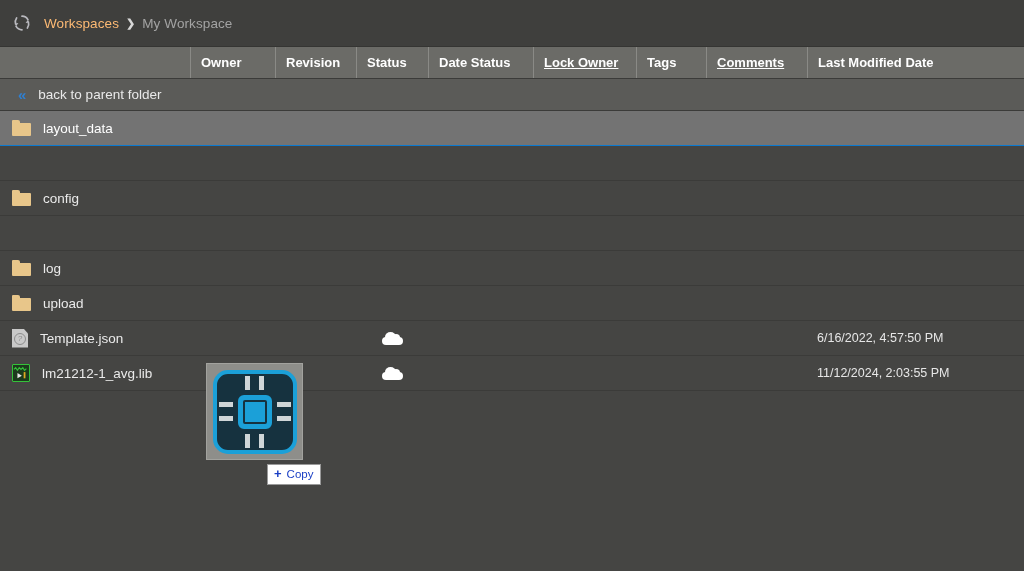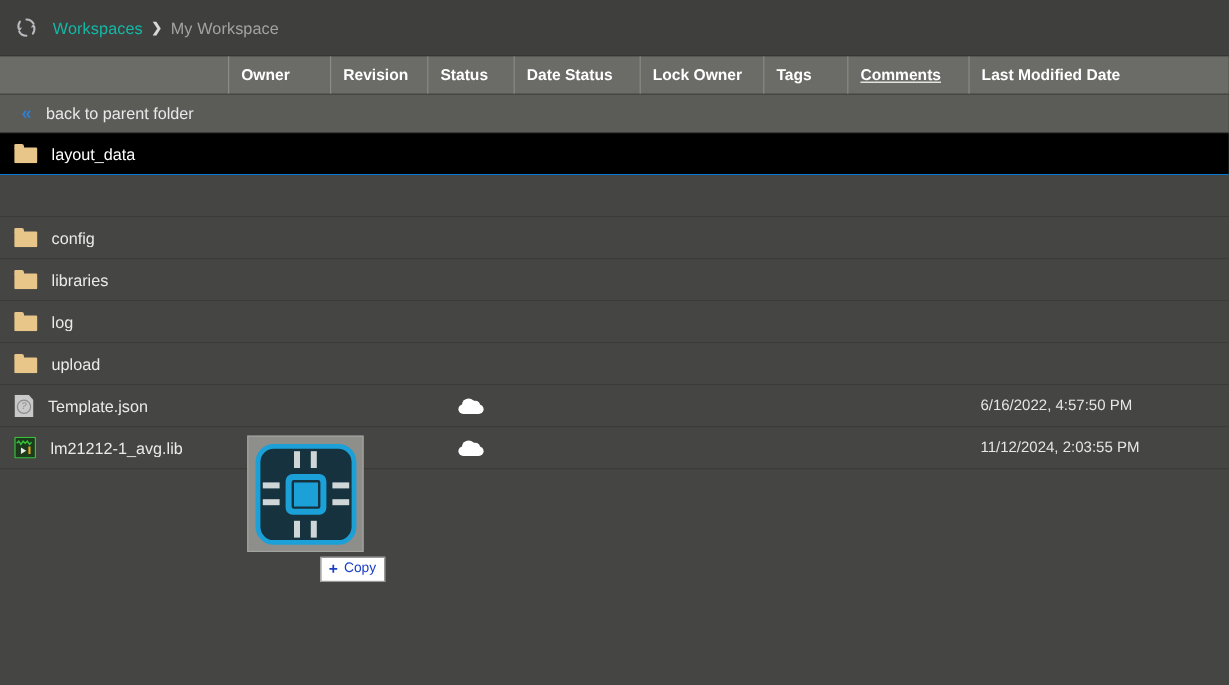--- a/index.html
+++ b/index.html
@@ -38,21 +38,21 @@
     flex: 0 0 20px;
     margin-right: 12px;
     opacity: 0.85;
   }
   .crumb {
     font-size: 13.5px;
     color: #a3a3a3;
     letter-spacing: 0.1px;
     white-space: nowrap;
   }
-  .crumb.link { color: #14b8a6; cursor: pointer; }
+  .crumb.link { color: #fdba74; cursor: pointer; }
   .crumb-sep {
     margin: 0 7px;
     font-size: 11px;
     color: #d8d8d8;
     font-weight: bold;
   }
 
   
   .col-header {
     display: flex;
@@ -106,21 +106,21 @@
   .row {
     display: flex;
     align-items: center;
     height: 35px;
     background: #454543;
     border-bottom: 1px solid #3b3b39;
     box-sizing: border-box;
     cursor: pointer;
     position: relative;
   }
-  .row.selected { background: #000000; border-bottom-color: #0b7ad1; }
+  .row.selected { background: #737373; border-bottom-color: #0b7ad1; }
 
   .row .namecell {
     display: flex;
     align-items: center;
     width: 190px;
     flex: 0 0 190px;
     padding-left: 12px;
     box-sizing: border-box;
     overflow: hidden;
   }
@@ -262,21 +262,21 @@
     <span class="crumb-sep">❯</span>
     <span class="crumb">My Workspace</span>
   </div>
 
   <div class="col-header">
     <div class="cell first" style="width:190px;flex:0 0 190px;"></div>
     <div class="cell" style="width:85px;flex:0 0 85px;">Owner</div>
     <div class="cell" style="width:81px;flex:0 0 81px;">Revision</div>
     <div class="cell" style="width:72px;flex:0 0 72px;">Status</div>
     <div class="cell" style="width:105px;flex:0 0 105px;">Date Status</div>
-    <div class="cell" style="width:103px;flex:0 0 103px;">Lock Owner</div>
+    <div class="cell" style="width:103px;flex:0 0 103px;text-decoration:underline;">Lock Owner</div>
     <div class="cell" style="width:70px;flex:0 0 70px;">Tags</div>
     <div class="cell" style="width:101px;flex:0 0 101px;text-decoration:underline;">Comments</div>
     <div class="cell" style="flex:1 1 auto;">Last Modified Date</div>
   </div>
 
   <div class="parent-row">
     <span class="chev-icon">«</span>
     <span class="label">back to parent folder</span>
   </div>
 
@@ -323,27 +323,20 @@
       <div class="cellbox" style="width:81px;flex:0 0 81px;"></div>
       <div class="cellbox center" style="width:72px;flex:0 0 72px;"></div>
       <div class="cellbox" style="width:105px;flex:0 0 105px;"></div>
       <div class="cellbox" style="width:103px;flex:0 0 103px;"></div>
       <div class="cellbox" style="width:70px;flex:0 0 70px;"></div>
       <div class="cellbox" style="width:101px;flex:0 0 101px;"></div>
       <div class="cellbox" style="flex:1 1 auto;"></div>
     </div>
 
     <div class="row">
-      <div class="namecell">
-        <span class="folder-icon">
-            <i class="tab"></i>
-            <i class="body"></i>
-          </span>
-        <span class="name">libraries</span>
-      </div>
       <div class="cellbox" style="width:85px;flex:0 0 85px;"></div>
       <div class="cellbox" style="width:81px;flex:0 0 81px;"></div>
       <div class="cellbox center" style="width:72px;flex:0 0 72px;"></div>
       <div class="cellbox" style="width:105px;flex:0 0 105px;"></div>
       <div class="cellbox" style="width:103px;flex:0 0 103px;"></div>
       <div class="cellbox" style="width:70px;flex:0 0 70px;"></div>
       <div class="cellbox" style="width:101px;flex:0 0 101px;"></div>
       <div class="cellbox" style="flex:1 1 auto;"></div>
     </div>
 

